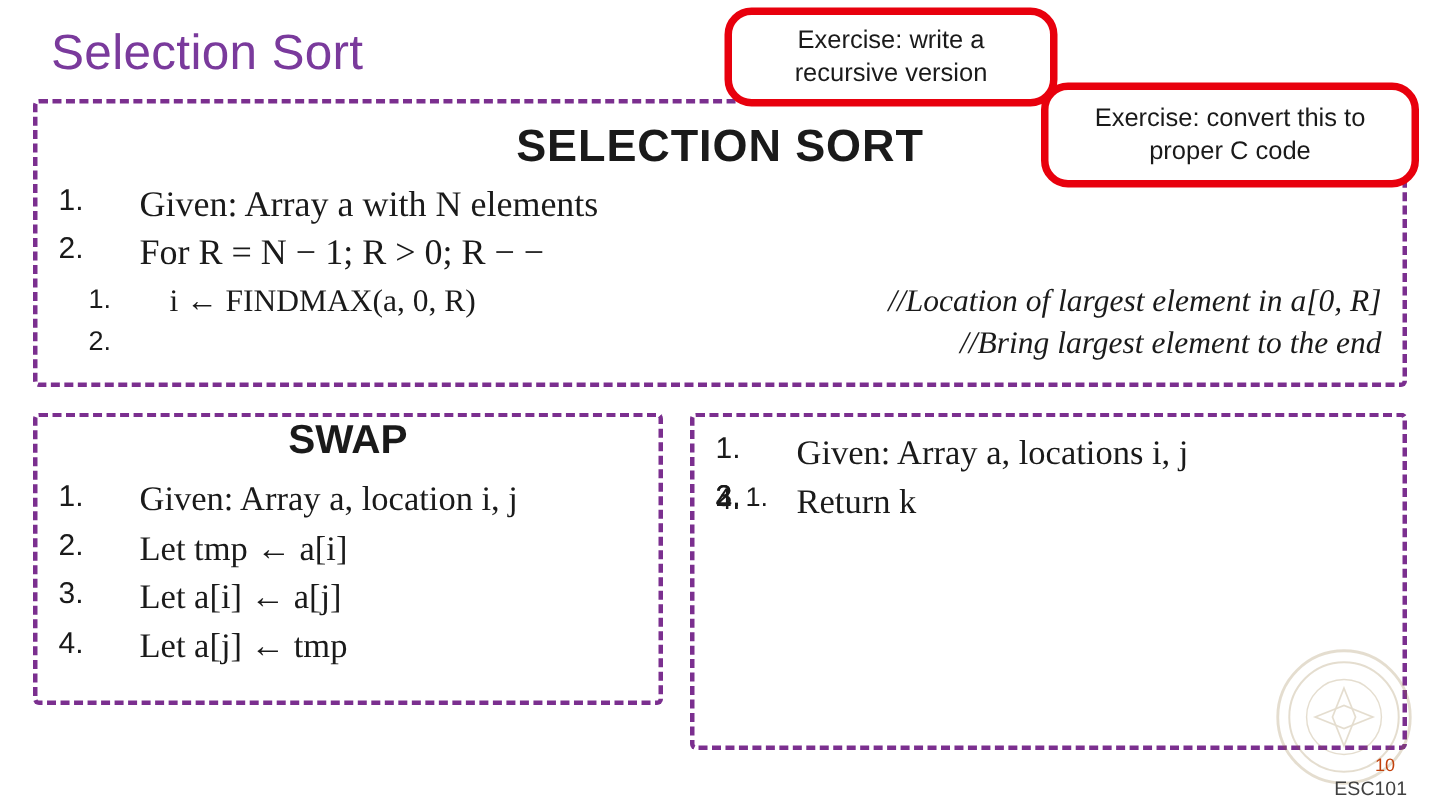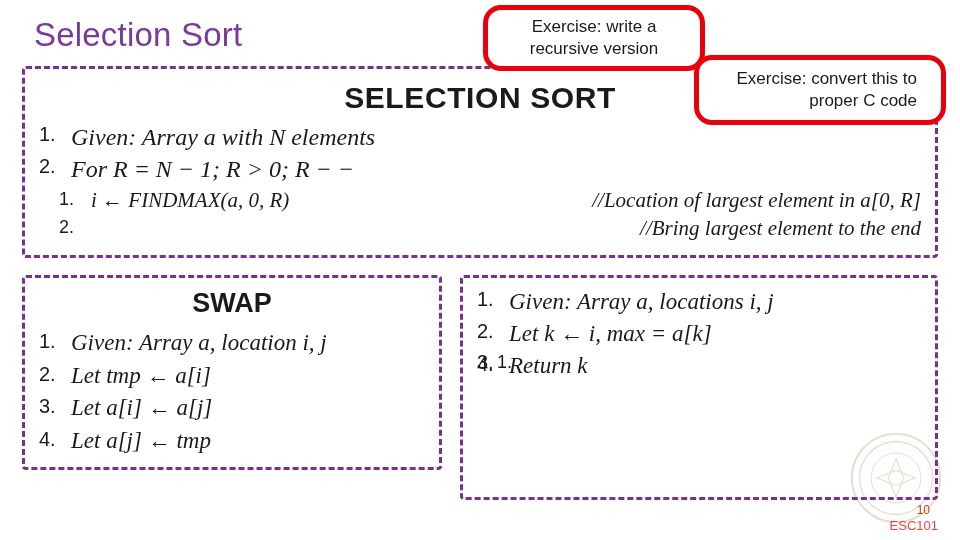--- a/index.html
+++ b/index.html
@@ -69,21 +69,21 @@
     font-weight: bold;
   }
   #box-selection-sort .box-heading {
     font-size: 30px;
     letter-spacing: 0.6px;
     margin-top: 12px;
   }
   #box-swap .box-heading,
   #box-findmax .box-heading {
     font-size: 27px;
-    margin-top: 10px;
+    margin-top: 0;
     font-weight: normal;
   }
   #box-swap .box-heading { font-weight: 600; }
   #box-findmax .box-heading { font-weight: 600; }
 
   
   ol.steps {
     list-style: none;
     margin: 0;
     padding: 0;
@@ -108,21 +108,21 @@
     padding-left: 36px;
     font-size: 21px;
   }
   ol.steps.sub > li > .num {
     font-size: 18px;
     left: 4px;
     top: 1px;
   }
   .var {
     font-family: "Liberation Serif", serif;
-    font-style: italic;
+    margin-left: 22px;
   }
   .comment {
     font-family: "Liberation Serif", serif;
     font-style: italic;
   }
 
   #ss-list {
     margin-top: 6px;
     padding-left: 12px;
   }
@@ -173,38 +173,37 @@
     width: 222px;
     height: 66px;
     z-index: 5;
   }
   #callout-ccode {
     left: 694px;
     top: 55px;
     width: 252px;
     height: 70px;
     z-index: 6;
-    text-align: right;
   }
 
   
   .footer-slide-number {
     position: absolute;
     right: 30px;
     top: 503px;
     font-size: 12px;
     color: #c2410c;
     font-family: "Liberation Sans", sans-serif;
   }
   .footer-course {
     position: absolute;
     right: 22px;
     top: 518px;
     font-size: 13px;
-    color: #ef4444;
+    color: #404040;
     font-family: "Liberation Sans", sans-serif;
   }
   .watermark {
     position: absolute;
     right: 16px;
     top: 430px;
     width: 96px;
     height: 96px;
     opacity: 0.22;
     z-index: 0;
@@ -275,21 +274,20 @@
   </div>
 
   <div class="dashed-box" id="box-findmax">
     <ol class="steps" id="fm-list">
       <li>
         <span class="num">1.</span>
         <span class="code var">Given: Array a, locations i, j</span>
       </li>
       <li>
         <span class="num">2.</span>
-        <span class="code var">Let k ← i, max = a[k]</span>
       </li>
       <li>
         <span class="num">3.</span>
       </li>
     </ol>
     <ol class="steps sub" id="fm-sub">
       <li>
         <span class="num">1.</span>
       </li>
     </ol>

